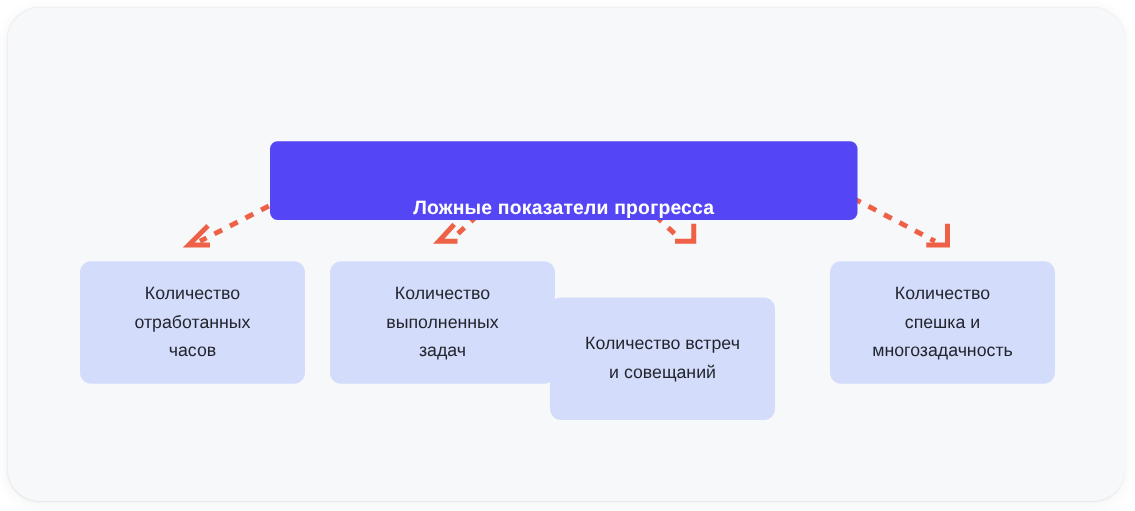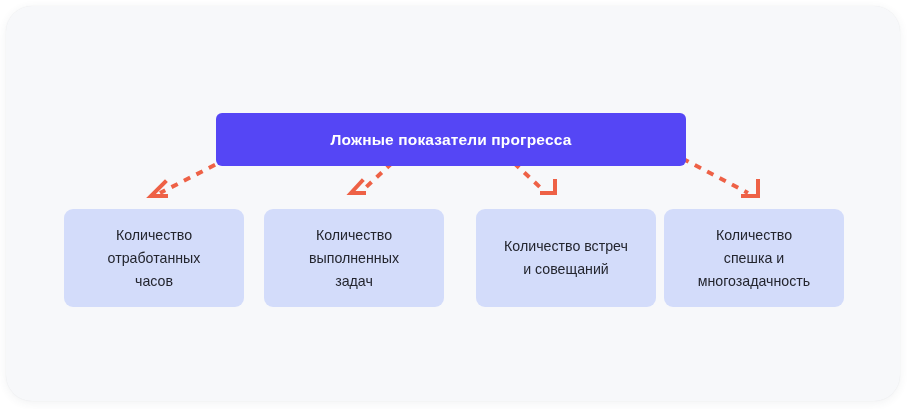--- a/index.html
+++ b/index.html
@@ -43,25 +43,25 @@
     height: 409px;
     pointer-events: none;
   }
 
   
   .root-node {
     position: absolute;
     left: 216px;
     top: 113px;
     width: 470px;
-    height: 53px;
+    height: 63px;
     background: #5546f5;
     border-radius: 6px;
     display: flex;
-    align-items: center;
+    align-items: flex-end;
     justify-content: center;
     box-sizing: border-box;
   }
   .root-label {
     color: #ffffff;
     font-size: 15.5px;
     font-weight: bold;
     letter-spacing: 0.15px;
     white-space: nowrap;
   }
@@ -75,21 +75,21 @@
     background: #d3dcfa;
     border-radius: 9px;
     display: flex;
     align-items: center;
     justify-content: center;
     box-sizing: border-box;
     padding: 6px 10px;
   }
   .child-node.n0 { left: 64px; }
   .child-node.n1 { left: 264px; }
-  .child-node.n2 { left: 476px; }
+  .child-node.n2 { left: 440px; margin-top: 29px; }
   .child-node.n3 { left: 664px; }
 
   .child-label {
     color: #23252e;
     font-size: 14.2px;
     line-height: 1.62;
     text-align: center;
     white-space: pre-line;
   }
 </style>

